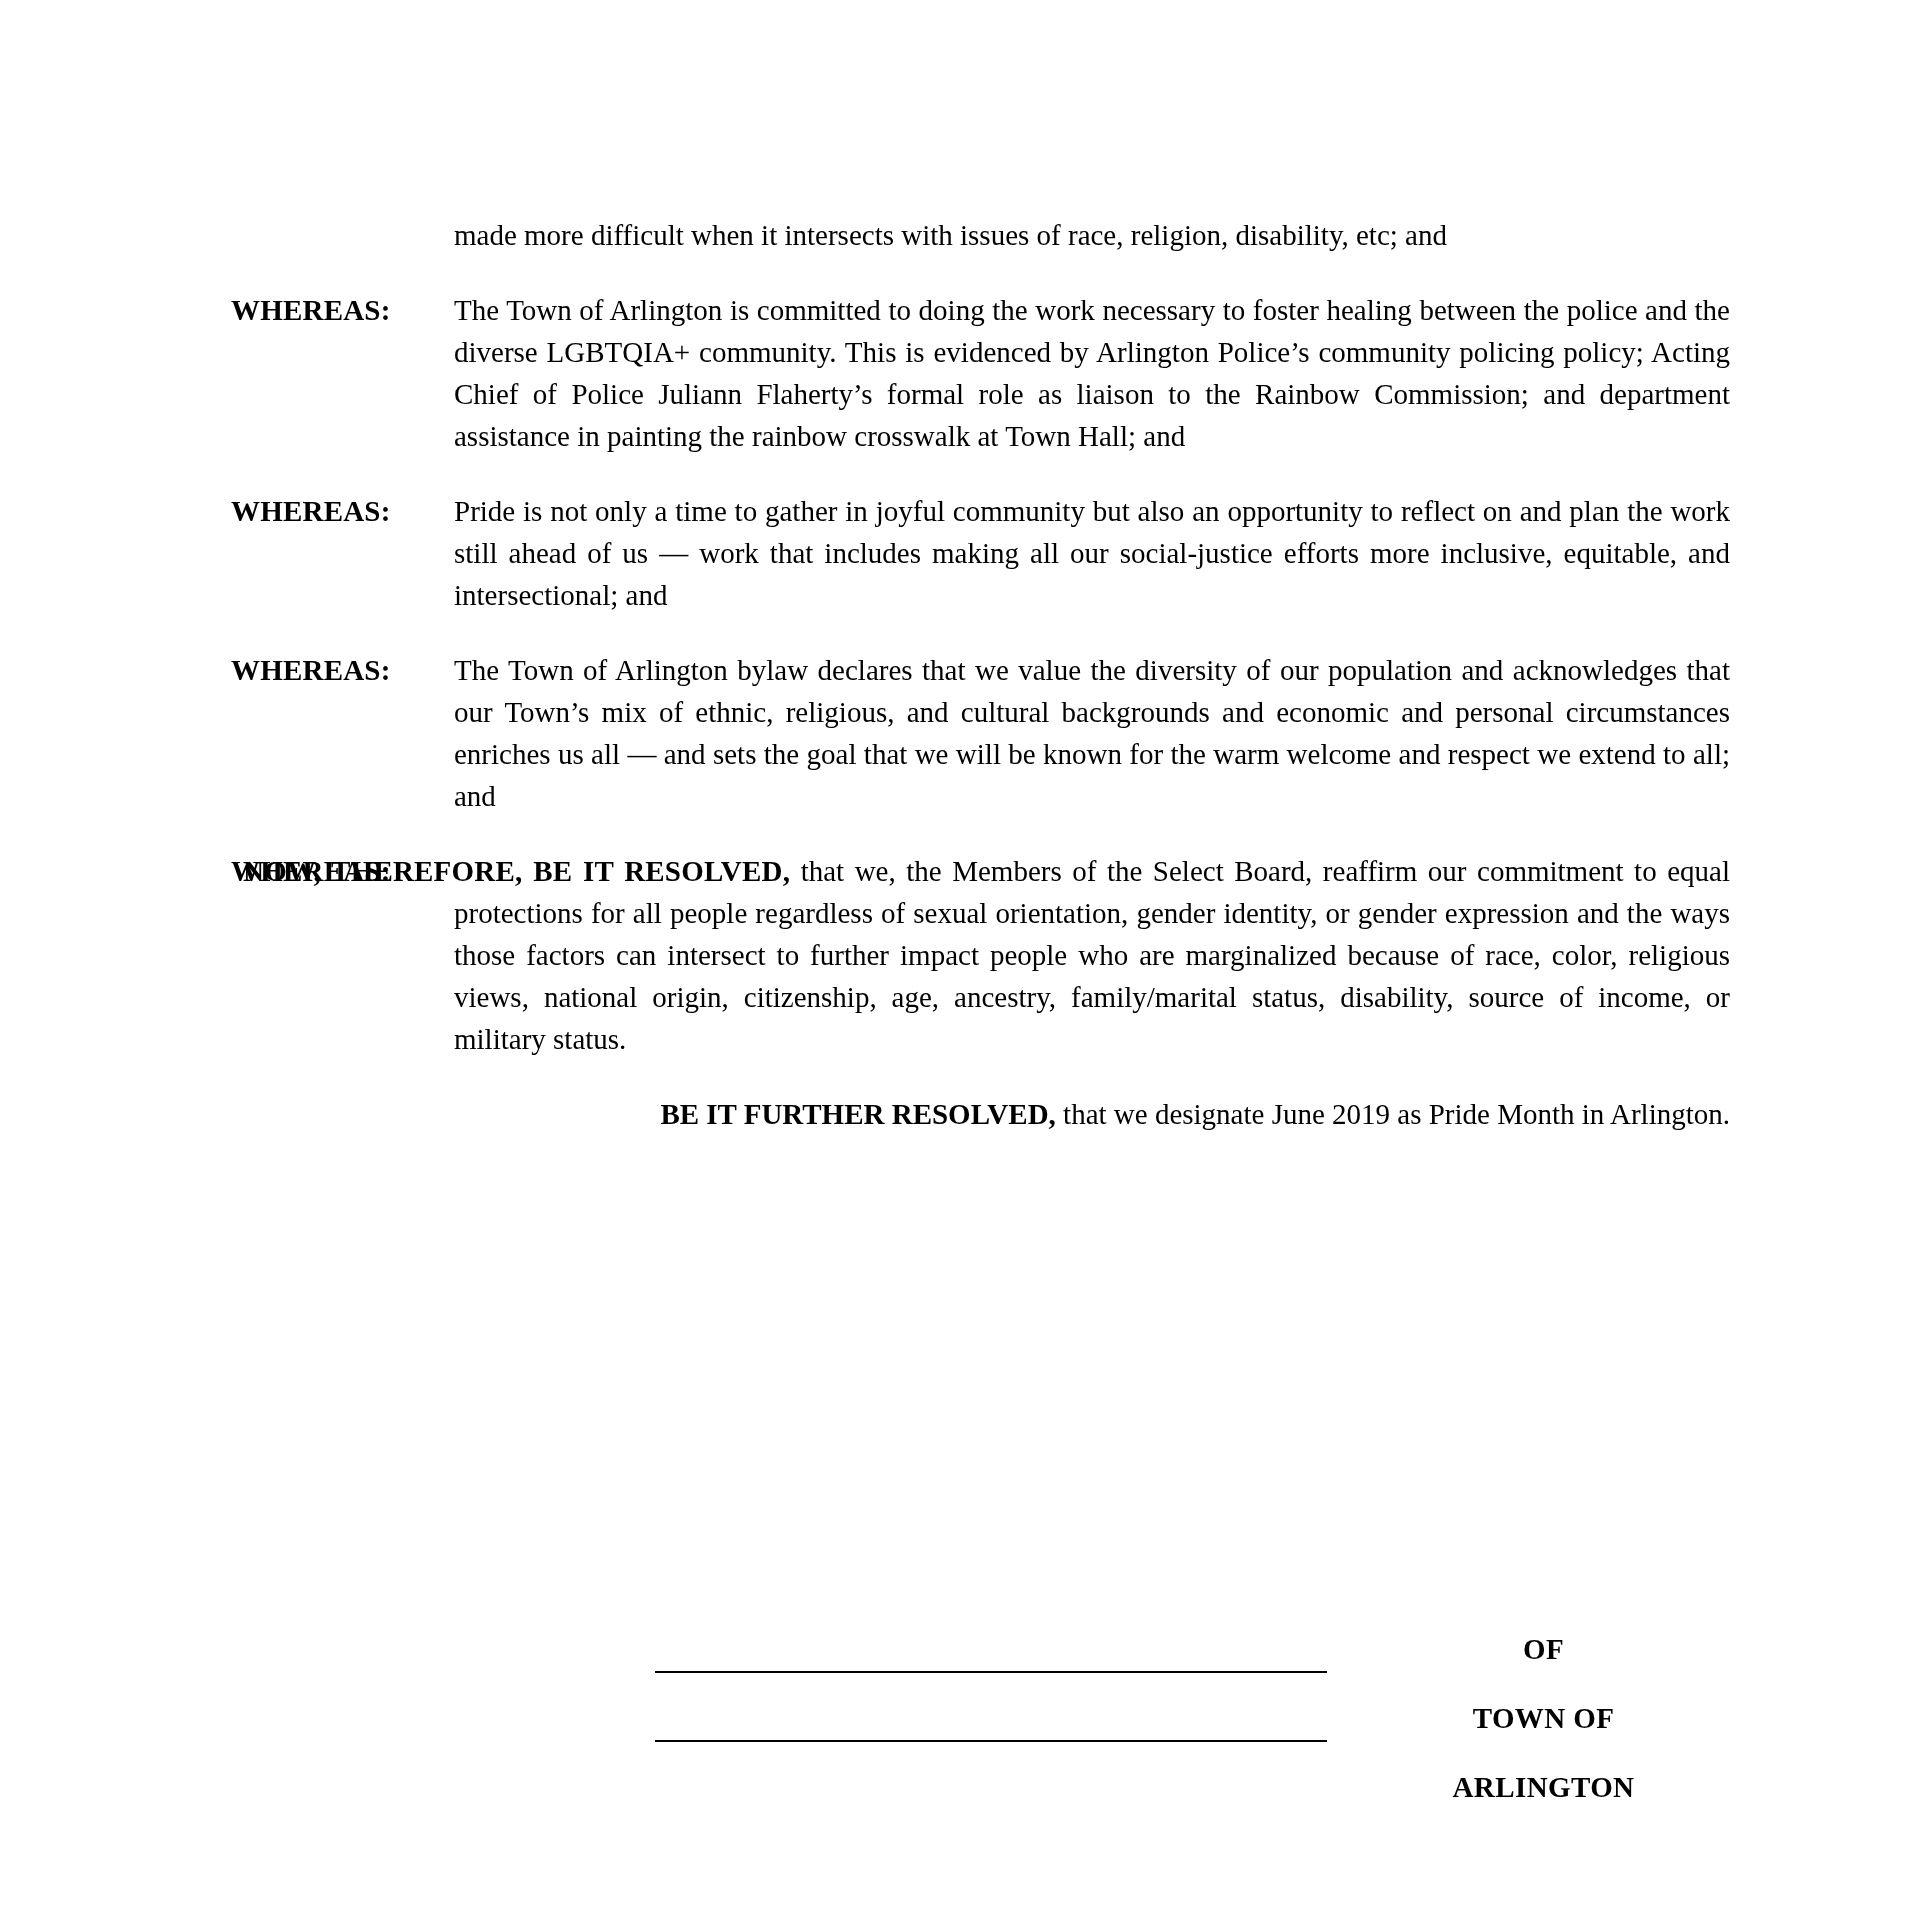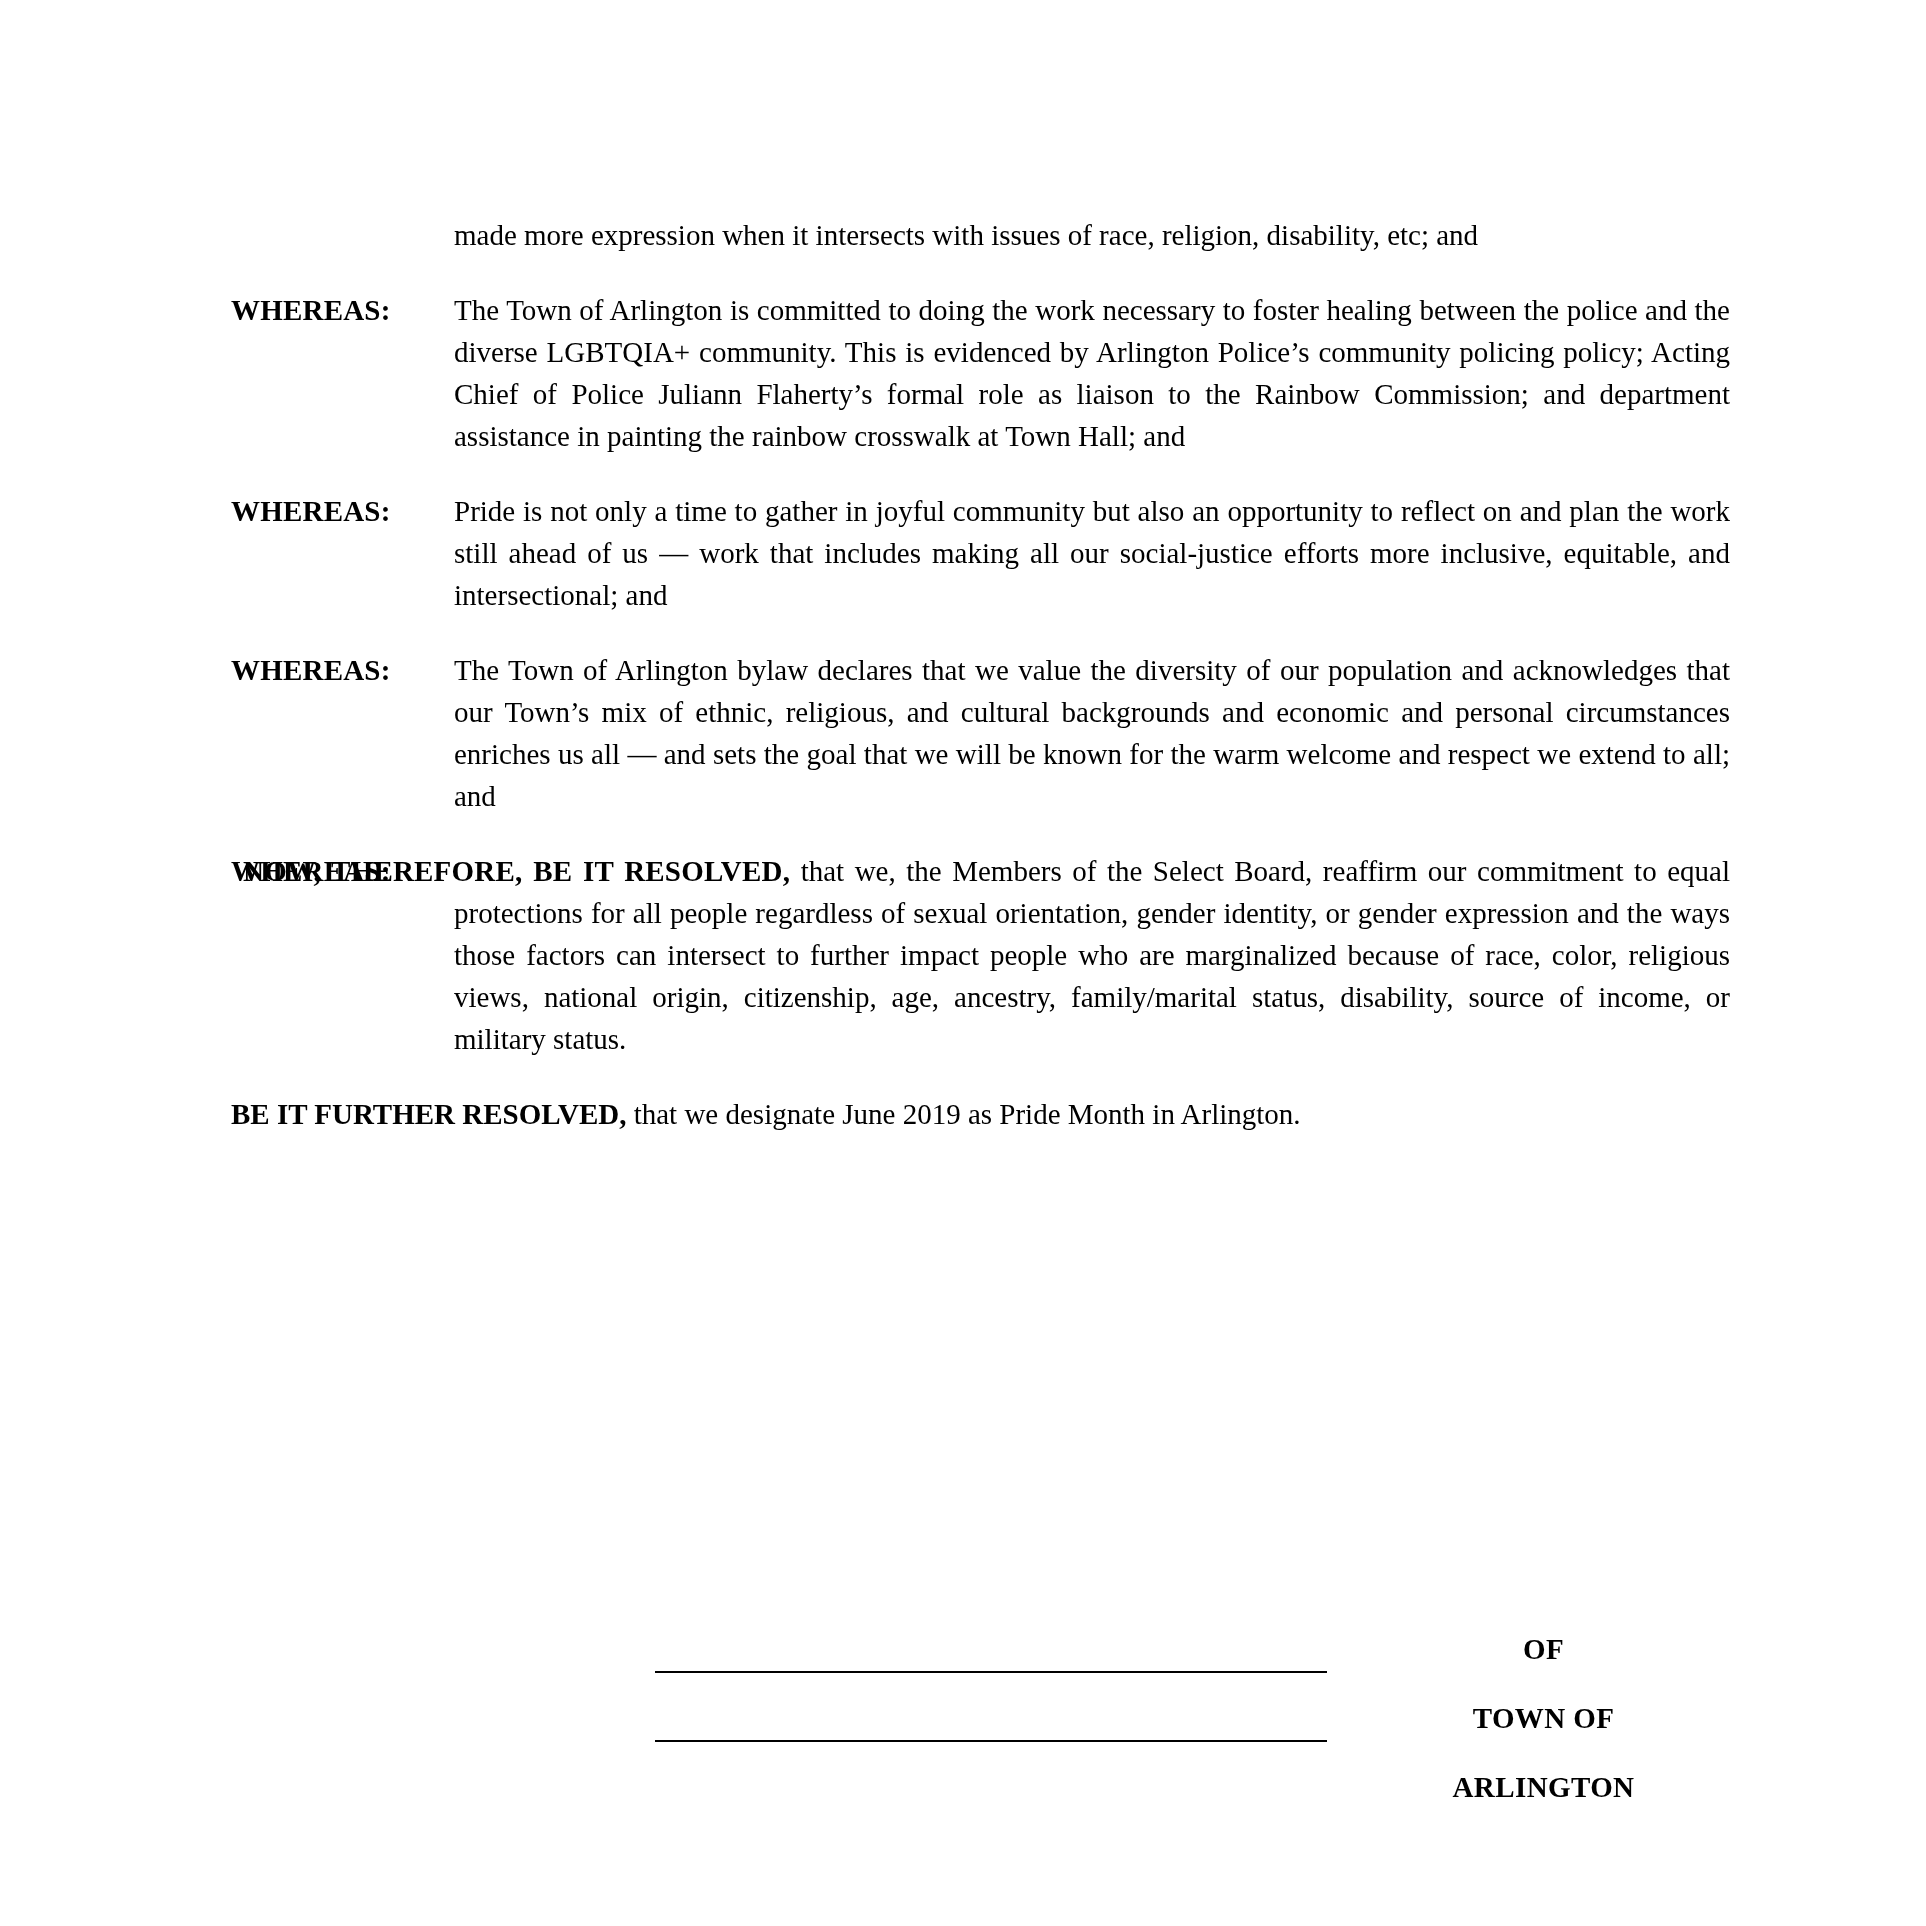--- a/index.html
+++ b/index.html
@@ -66,21 +66,21 @@
   }
   .para.inline-lead .lead {
     font-weight: bold;
     letter-spacing: 0.2px;
     margin-left: 12px;
   }
 
   .para.flush {
     padding-left: 0;
     text-indent: 0;
-    text-align: left;
+    text-align: right;
     font-family: Liberation Serif, serif;
   }
   .para.flush .lead { font-weight: bold; }
 
   
   .sigblock {
     position: absolute;
     left: 655px;
     top: 1614px;
     width: 1079px;
@@ -114,21 +114,21 @@
     width: 378px;
   }
 </style>
 </head>
 <body>
 
 <div class="page">
 
   <div class="content">
 
-    <p class="para nolabel">made more expression when it intersects with issues of race, religion, disability, etc; and</p>
+    <p class="para nolabel">made more difficult when it intersects with issues of race, religion, disability, etc; and</p>
 
     <p class="para">
       <span class="label">WHEREAS:</span><span>The Town of Arlington is committed to doing the work necessary to foster healing between the police and the diverse LGBTQIA+ community. This is evidenced by Arlington Police’s community policing policy; Acting Chief of Police Juliann Flaherty’s formal role as liaison to the Rainbow Commission; and department assistance in painting the rainbow crosswalk at Town Hall; and</span>
     </p>
 
     <p class="para">
       <span class="label">WHEREAS:</span><span>Pride is not only a time to gather in joyful community but also an opportunity to reflect on and plan the work still ahead of us — work that includes making all our social-justice efforts more inclusive, equitable, and intersectional; and</span>
     </p>
 
     <p class="para">

